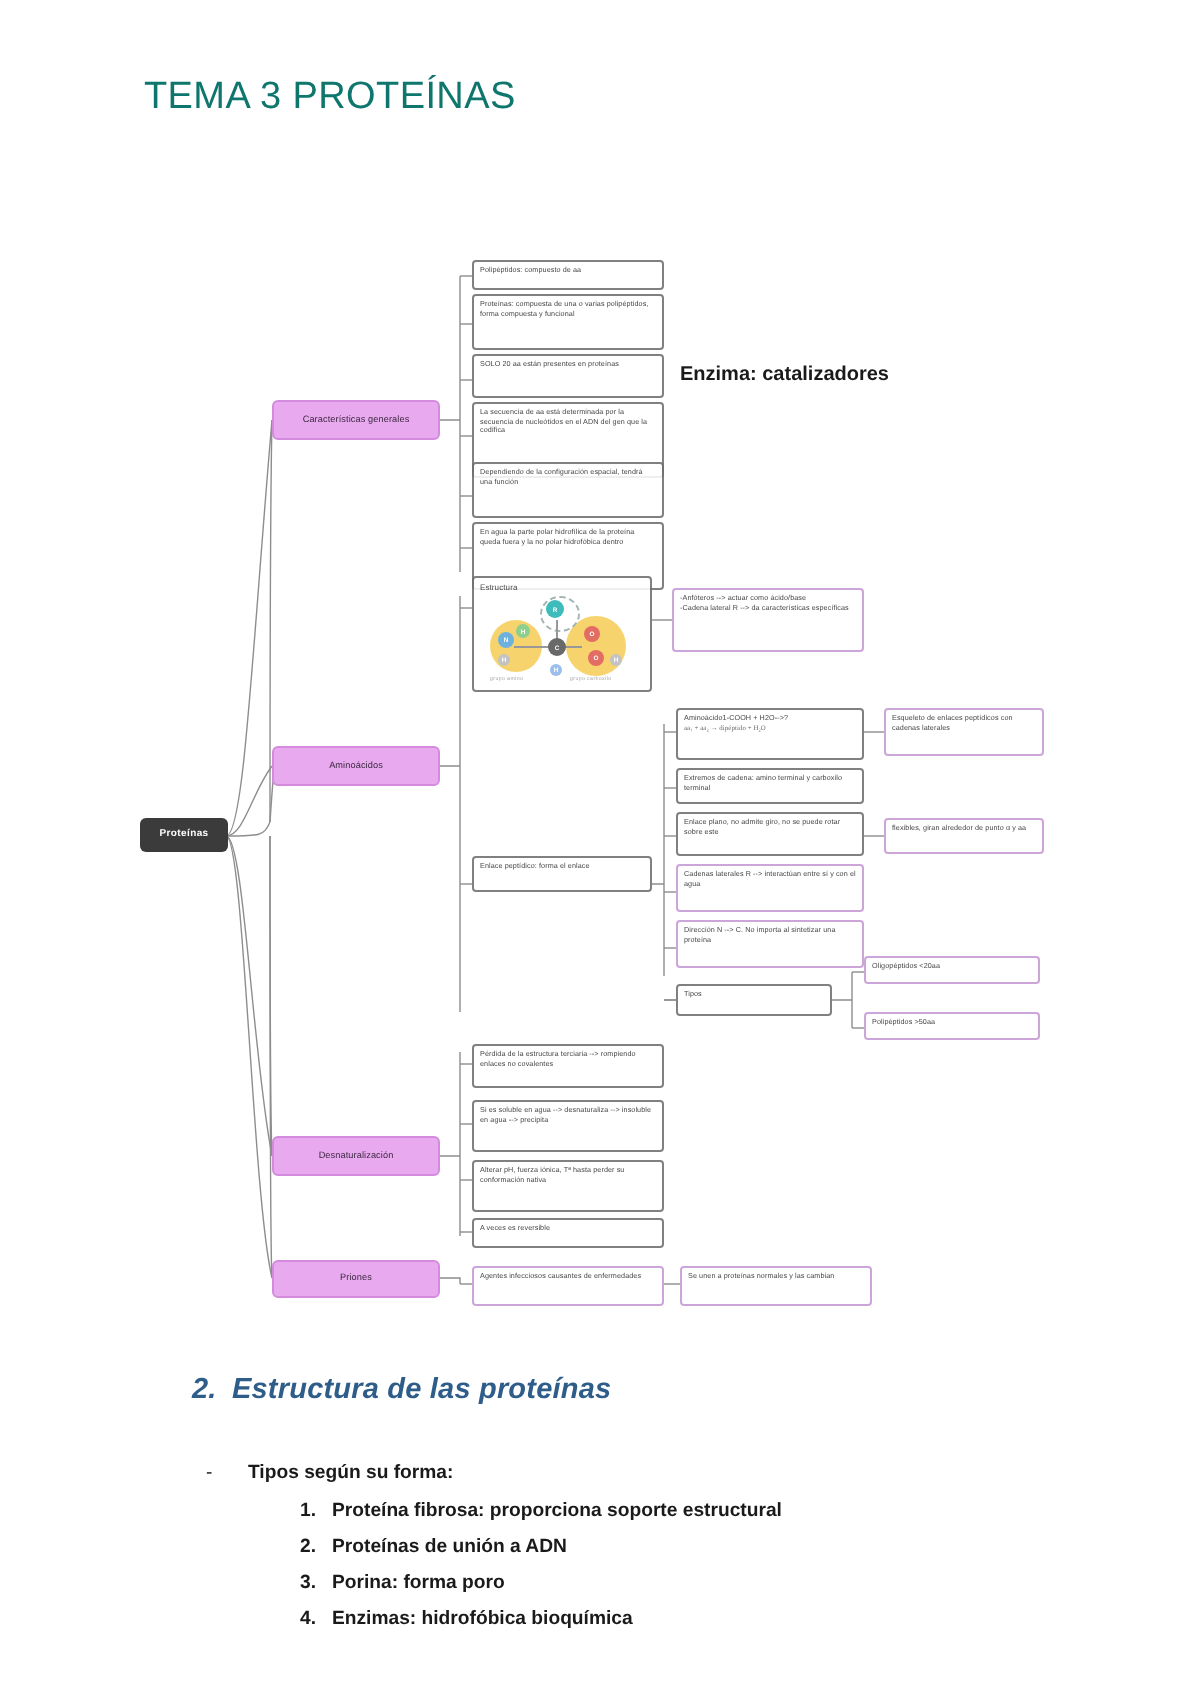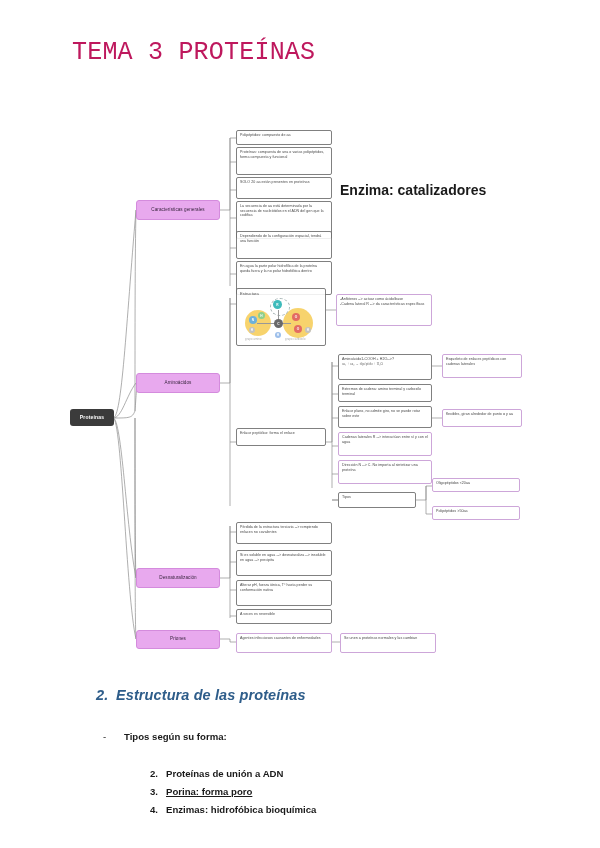--- a/index.html
+++ b/index.html
@@ -8,23 +8,22 @@
     background:#ffffff;
     font-family:"Liberation Sans", sans-serif;
     color:#000;
     position:relative;
     overflow:hidden;
   }
   .page{position:relative;width:600px;height:848px;}
 
   .doc-title{
     position:absolute;left:72px;top:38px;
-    font-size:25px;font-weight:400;color:#be185d;
+    font-size:19px;font-weight:400;color:#0f766e;
     letter-spacing:.2px;
-    font-family:Liberation Mono, monospace;
   }
 
   .heading{
     position:absolute;
     color:#2e5d8a;
     font-size:14.5px;
     font-weight:600;
     letter-spacing:.1px;
   }
   .heading .num{display:inline-block;width:20px;}
@@ -106,21 +105,21 @@
   .blob{position:absolute;border-radius:50%;}
   .atom{
     position:absolute;border-radius:50%;
     display:flex;align-items:center;justify-content:center;
     font-size:3.2px;color:#fff;font-weight:700;
   }
   .bond{position:absolute;background:#8a8a8a;height:.6px;}
 
   .enzima{
     position:absolute;left:340px;top:182px;
-    font-size:14px;font-weight:600;color:#1a1a1a;
+    font-size:10px;font-weight:600;color:#1a1a1a;
   }
 
   .formula{
     font-family:"Liberation Serif", serif;
     font-size:3.4px;color:#555;
   }
   .tiny-note{
     position:absolute;
     font-size:2.6px;color:#9a9a9a;
     letter-spacing:.2px;
@@ -268,24 +267,27 @@
   <div class="enzima">Enzima: catalizadores</div>
 
   <div class="heading h2-pos">
     <span class="num">2.</span><span>Estructura de las proteínas</span>
   </div>
 
 
   <div class="dash" style="top:731px;">-</div>
   <div class="body-line lvl2" style="top:731px;">Tipos según su forma:</div>
 
+  <div class="body-line lvl3" style="top:750px;">
+    <span class="num">1.</span><span>Proteína fibrosa: proporciona soporte estructural</span>
+  </div>
   <div class="body-line lvl3" style="top:768px;">
     <span class="num">2.</span><span>Proteínas de unión a ADN</span>
   </div>
-  <div class="body-line lvl3" style="top:786px;text-decoration:underline;">
+  <div class="body-line lvl3" style="top:786px;">
     <span class="num">3.</span><span>Porina: forma poro</span>
   </div>
   <div class="body-line lvl3" style="top:804px;">
     <span class="num">4.</span><span>Enzimas: hidrofóbica bioquímica</span>
   </div>
 
 
 </div>
 
 </body></html>

